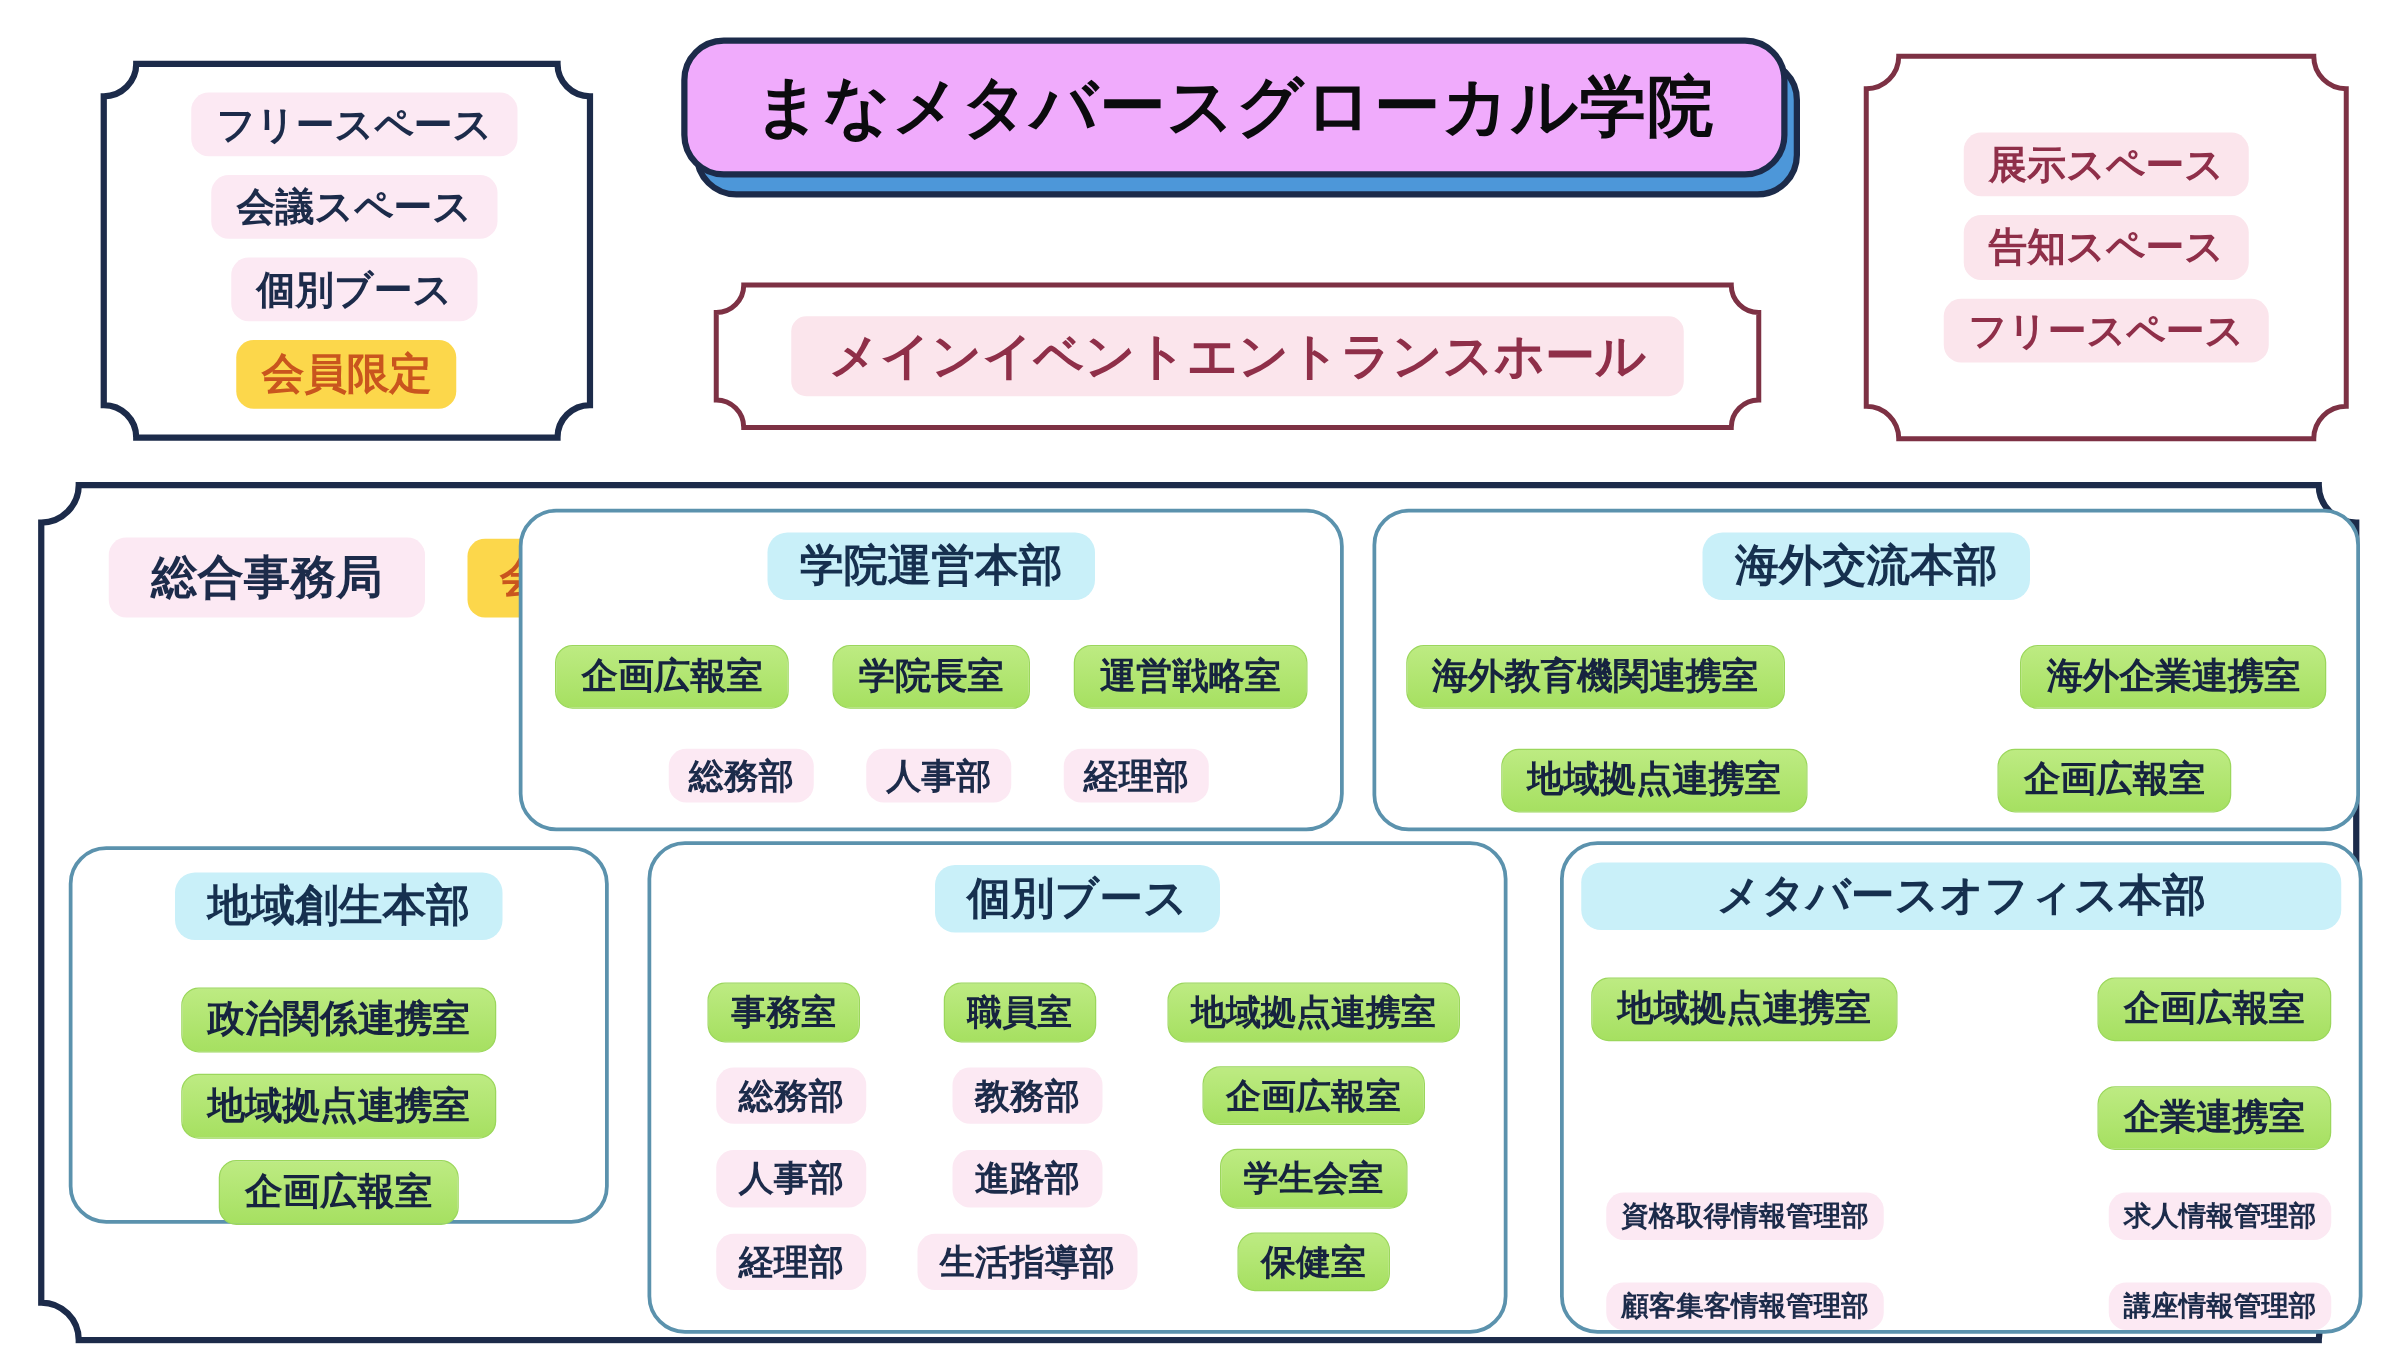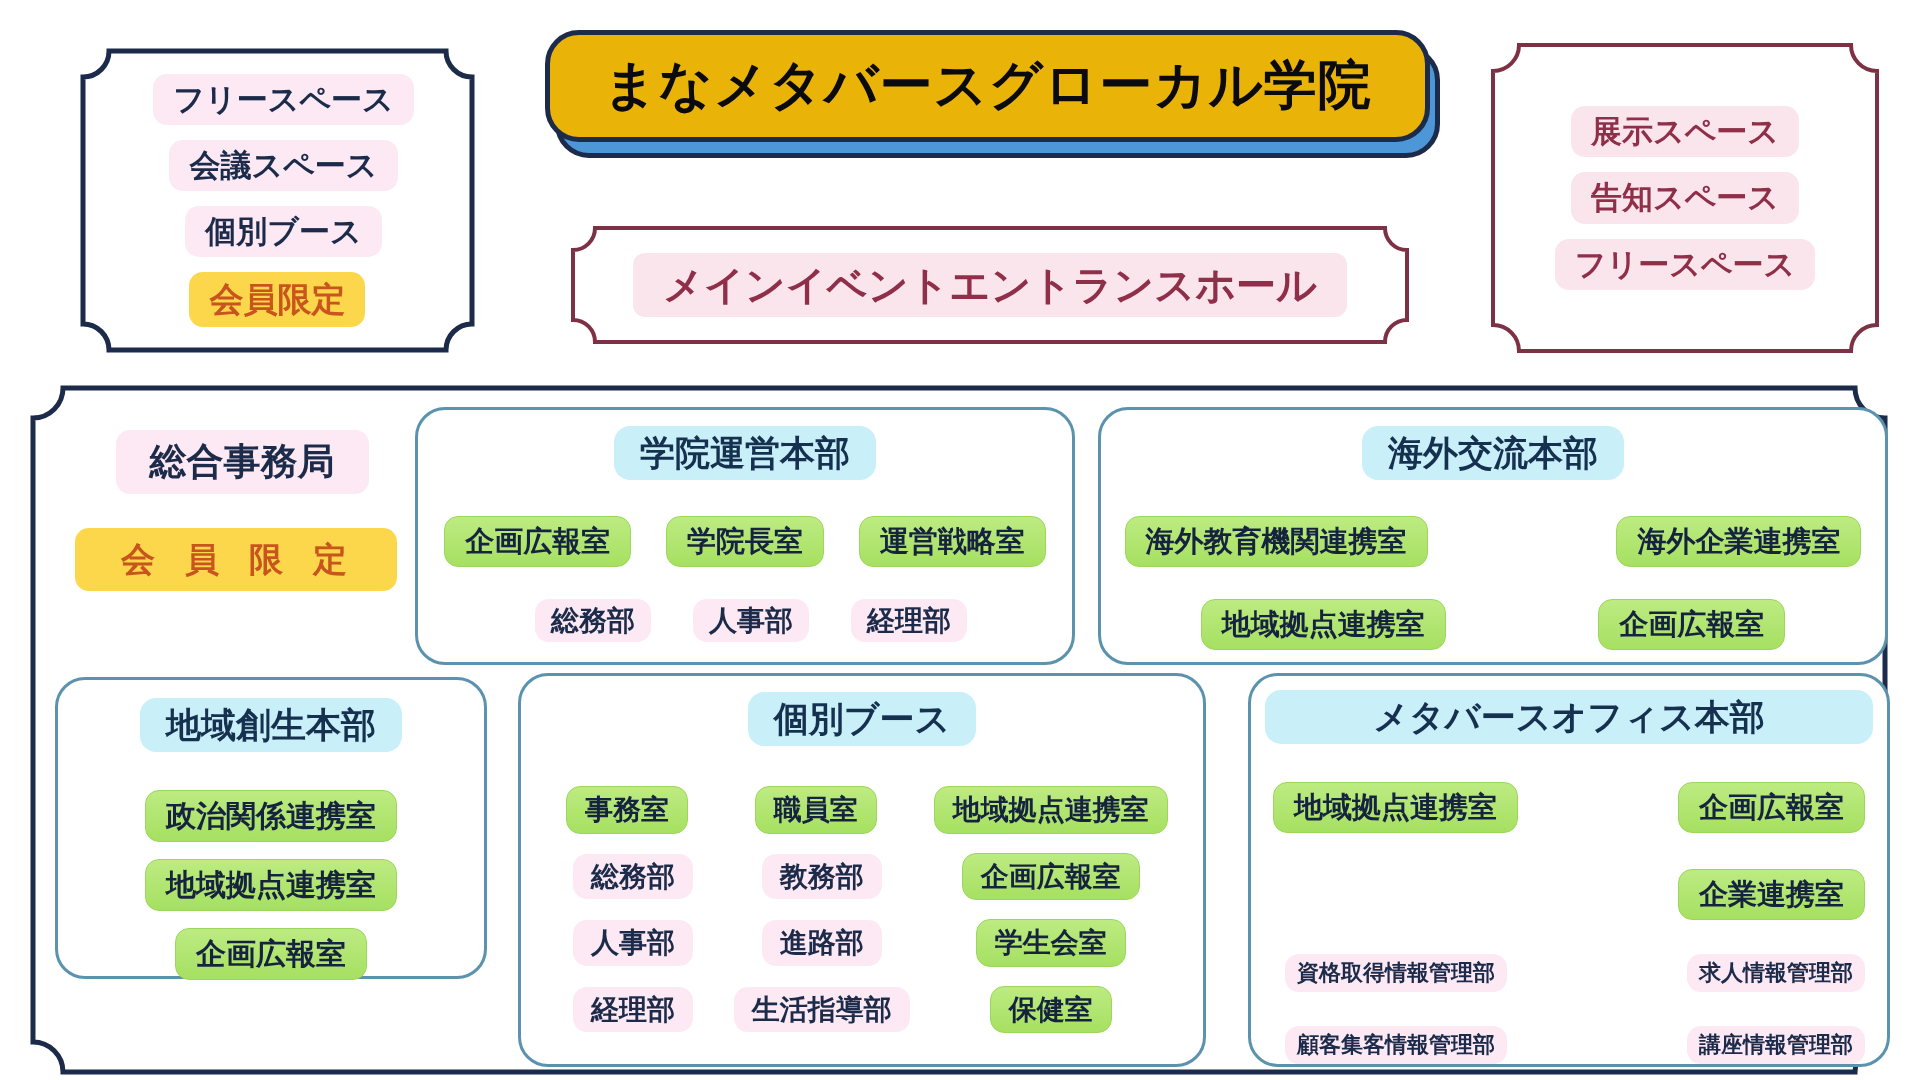--- a/index.html
+++ b/index.html
@@ -25,43 +25,43 @@
   .stack{display:flex;flex-direction:column;align-items:center;gap:15px;}
   .stack .pill{font-size:31px;}
   #top-left-plaque{left:80px;top:48px;width:395px;height:305px;}
   #top-left-plaque .pill.yellow{font-size:34px;}
   #top-right-plaque{left:1490px;top:42px;width:390px;height:312px;text-align:right;}
   
   #title-group{position:absolute;left:545px;top:30px;width:885px;height:112px;}
   #title-shadow{position:absolute;left:10px;top:16px;width:100%;height:100%;
     background:#4d97d9;border:5px solid #1c2b4a;border-radius:34px;box-sizing:border-box;}
   #title-box{position:absolute;left:0;top:0;width:100%;height:100%;
-    background:#eab308;border:5px solid #1c2b4a;border-radius:34px;box-sizing:border-box;
+    background:#f0abfc;border:5px solid #1c2b4a;border-radius:34px;box-sizing:border-box;
     display:flex;align-items:center;justify-content:center;}
   #title-box .txt{font-size:53px;color:#0b0b0d;letter-spacing:1px;}
   
   #main-event-plaque{left:570px;top:225px;width:840px;height:120px;}
   #main-event-plaque .pill{font-size:40px;padding:8px 30px;border-radius:12px;}
   
   #org-plaque{left:30px;top:385px;width:1858px;height:690px;}
   #org-plaque > .content{display:block;}
-  .admin-col{position:absolute;left:45px;top:45px;width:322px;display:flex;flex-direction:column;align-items:center;gap:34px;z-index:2;}
+  .admin-col{position:absolute;left:45px;top:45px;width:322px;display:flex;flex-direction:row;align-items:center;gap:34px;z-index:2;}
   .admin-office{font-size:37px;padding:10px 34px;}
   .admin-members{font-size:34px;letter-spacing:30px;padding:11px 0 11px 26px;text-align:center;width:100%;box-sizing:border-box;}
   
   .dept{position:absolute;background:#fff;border:3px solid #5b92ad;border-radius:30px;box-sizing:border-box;
     display:flex;flex-direction:column;align-items:center;z-index:2;gap:16px;}
   .dept .hdr{font-size:35px;padding:6px 26px;}
   .dept .row{display:flex;align-items:center;}
   .dept .row .pill{font-size:29px;}
   #dept-management{left:385px;top:22px;width:660px;height:258px;padding-top:16px;}
   #dept-management .row1{margin-top:20px;width:92%;justify-content:space-between;}
   #dept-management .row2{margin-top:16px;gap:30px;}
   #dept-management .row2 .pill{font-size:28px;padding:5px 16px;}
-  #dept-overseas{left:1068px;top:22px;width:790px;height:258px;padding-top:16px;}
+  #dept-overseas{left:1068px;top:22px;width:790px;height:258px;padding-top:16px;border-radius:29px;}
   #dept-overseas .row1{margin-top:20px;width:94%;justify-content:space-between;}
   #dept-overseas .row2{margin-top:16px;width:94%;justify-content:space-around;}
   #dept-regional{left:25px;top:292px;width:432px;height:302px;padding-top:18px;}
   #dept-regional .stackv{display:flex;flex-direction:column;align-items:center;gap:17px;margin-top:22px;}
   #dept-regional .stackv .pill{font-size:30px;}
   #dept-education{left:488px;top:288px;width:688px;height:394px;padding-top:16px;}
   #dept-education .grid{display:grid;grid-template-columns:1fr 1.15fr 1.55fr;row-gap:19px;column-gap:8px;
     width:calc(100% - 44px);margin-top:24px;justify-items:center;align-items:center;}
   #dept-education .grid .pill{font-size:28px;padding:6px 18px;}
   #dept-metaverse{left:1218px;top:288px;width:642px;height:394px;padding-top:14px;}

